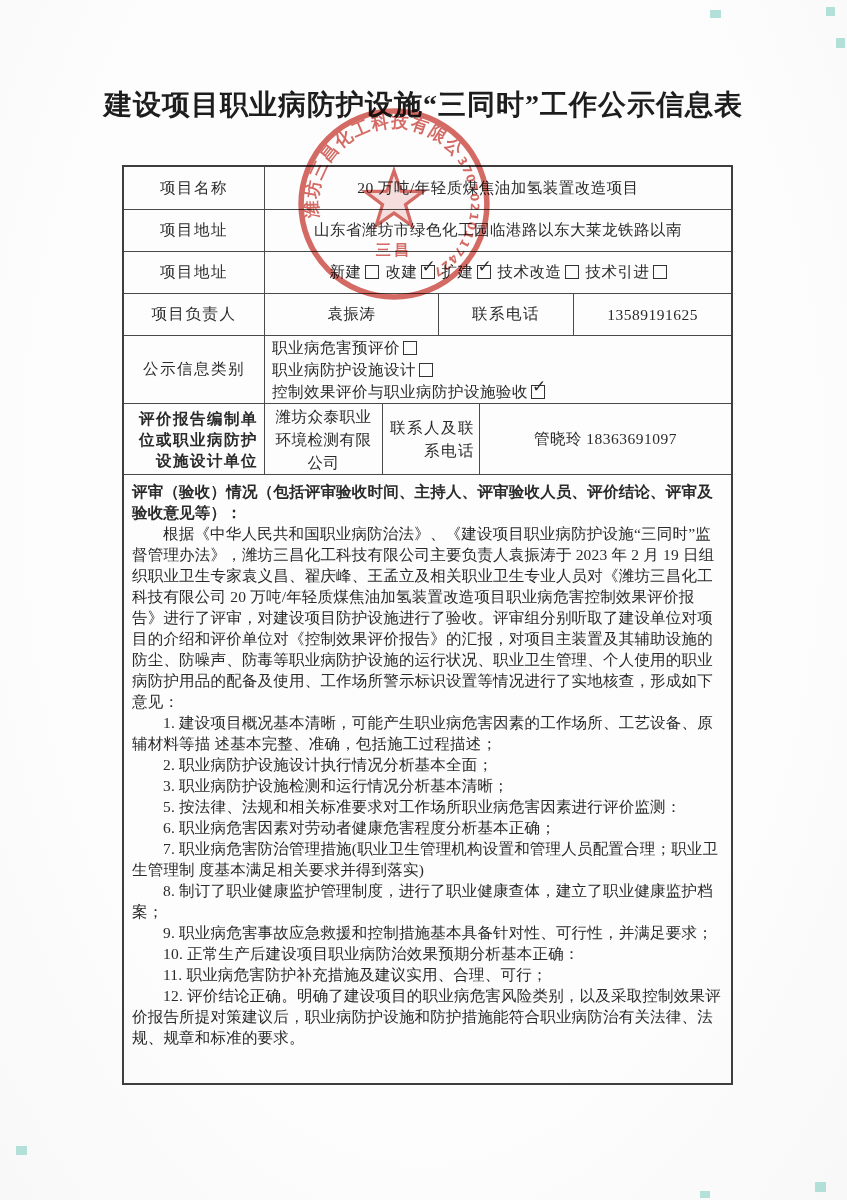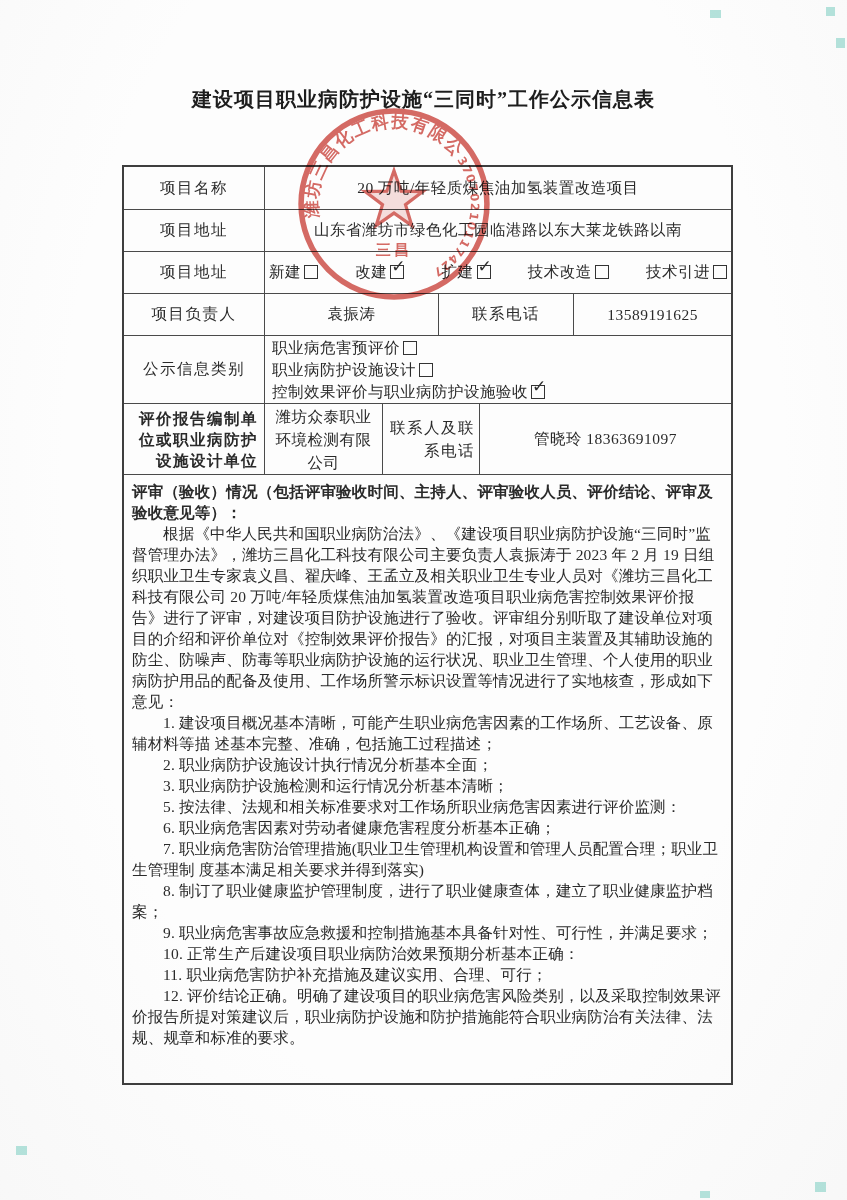--- a/index.html
+++ b/index.html
@@ -13,21 +13,21 @@
   .page {
     position:absolute; inset:0;
     background:
       radial-gradient(ellipse at 50% 40%, rgba(255,255,255,0) 60%, rgba(210,210,210,0.12) 100%),
       #fdfdfd;
   }
   .artifact { position:absolute; background:#9bd8cf; opacity:.75; }
 
   .title {
     position:absolute; left:60px; top:86px; width:727px;
-    text-align:center; font-size:20px; font-weight:700;
+    text-align:center; font-size:28px; font-weight:700;
     letter-spacing:1px; color:#1d1d1d; margin:0;
   }
 
   .doc-table {
     position:absolute; left:122px; top:165px; width:611px; height:920px;
     border:2px solid #3e3e3e; box-sizing:border-box;
     font-size:15.5px;
   }
   .t-row { display:flex; box-sizing:border-box; border-top:1.4px solid #4a4a4a; }
   .t-row.first { border-top:none; }
@@ -38,21 +38,21 @@
   }
   .cell.first { border-left:none; }
   .cell.label { letter-spacing:1.5px; text-align:right; }
   .w-label { width:140px; flex:0 0 140px; }
   .grow { flex:1 1 auto; }
 
   .r-s { height:42px; }
   .r5 { height:68px; }
   .r6 { height:71px; }
 
-  .nature-opts { display:flex; gap:17px; align-items:center; justify-content:space-between; }
+  .nature-opts { display:flex; gap:7px; align-items:center; justify-content:center; }
   .opt { white-space:nowrap; }
 
   .ck {
     position:relative; display:inline-block; width:14px; height:14px;
     border:1.6px solid #333; vertical-align:-2px; margin-left:3px;
     box-sizing:border-box;
   }
   .ck .mark {
     position:absolute; left:0px; top:-8px; font-size:17px; font-weight:700;
     font-family:"DejaVu Sans",sans-serif; color:#2f2f2f; line-height:1;

